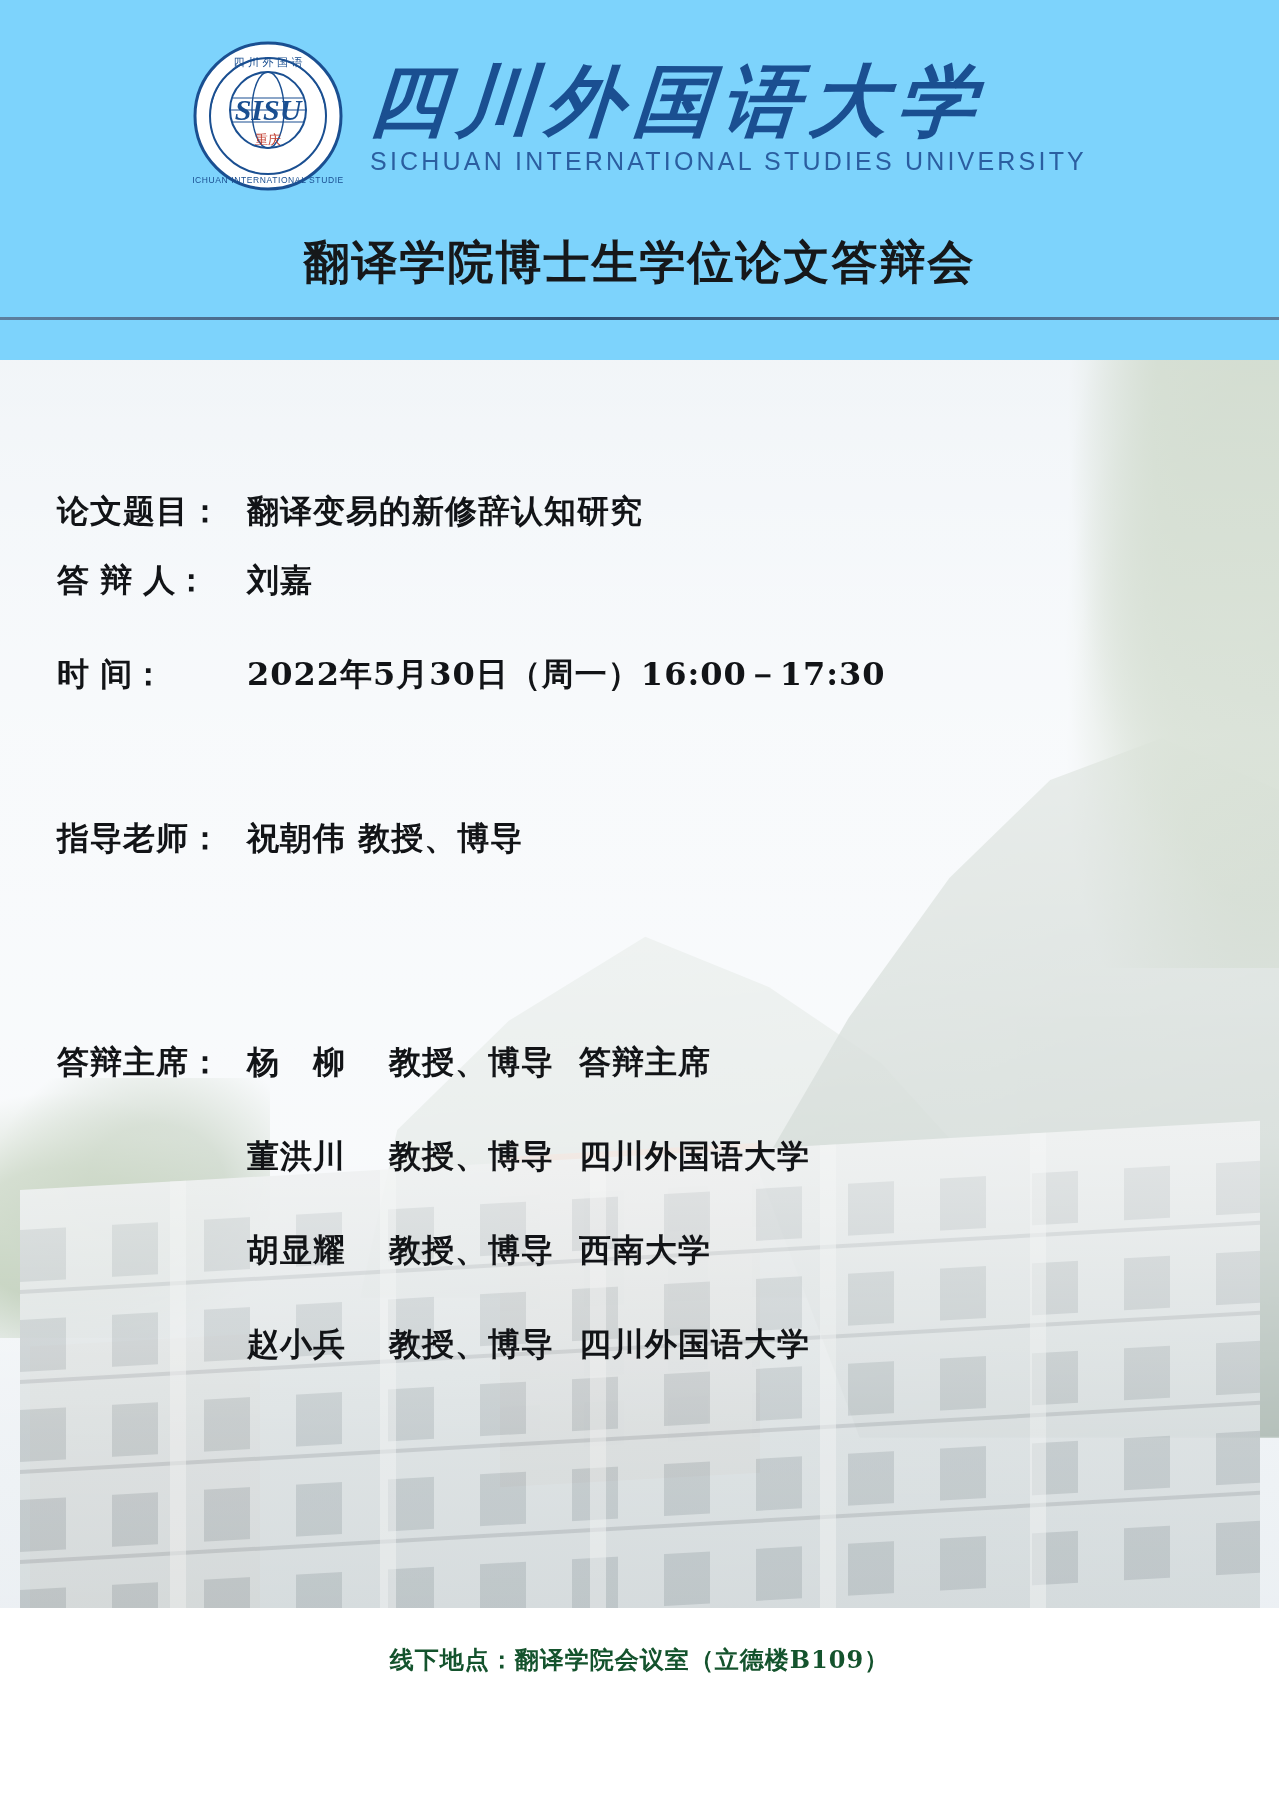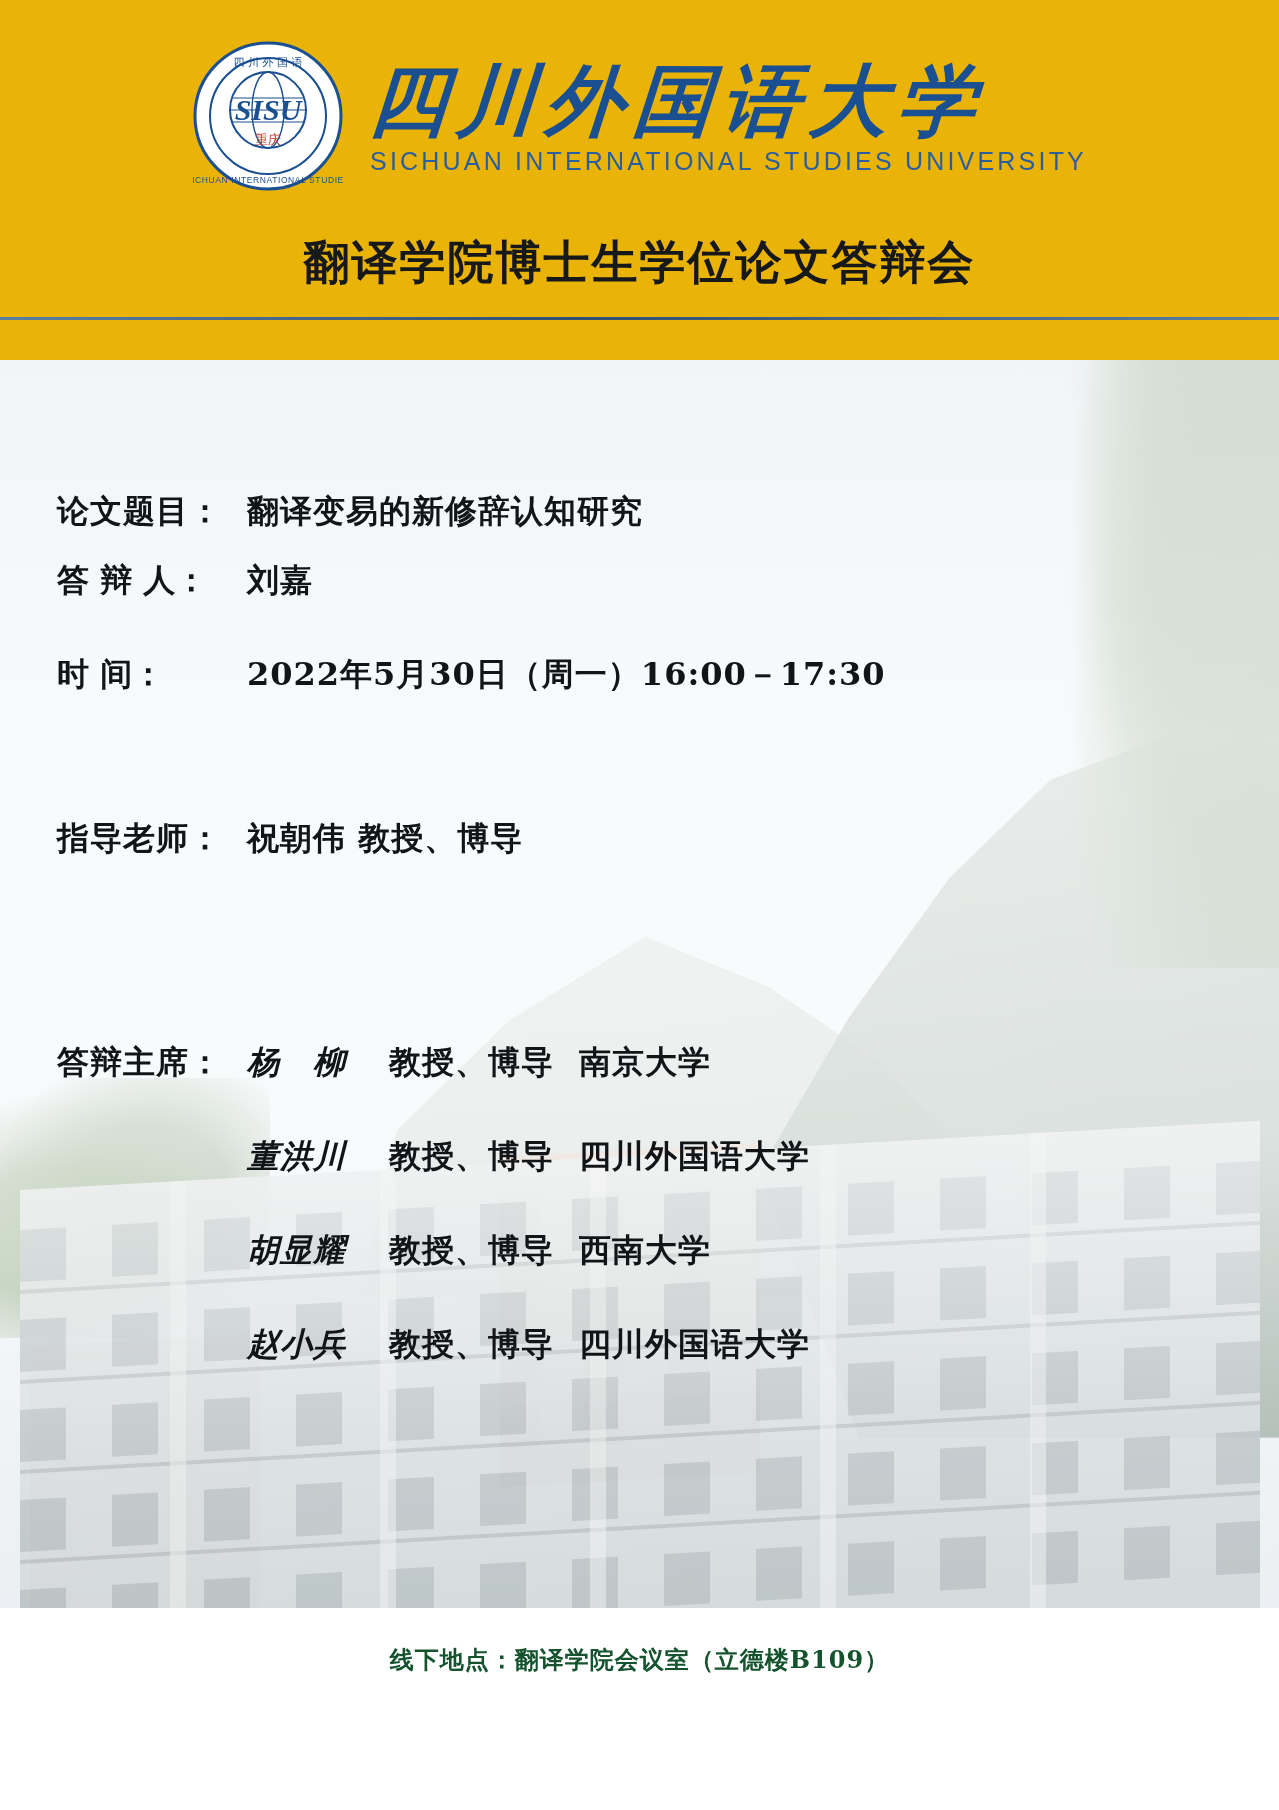--- a/index.html
+++ b/index.html
@@ -155,21 +155,21 @@
         rgba(255,255,255,.42) 75%,
         rgba(255,255,255,.30) 100%);
   }
 
   
   .header {
     position: absolute;
     left: 0; top: 0;
     width: 1279px;
     height: 360px;
-    background: #eab308;
+    background: #7dd3fc;
   }
   .logo-row {
     position: absolute;
     left: 0; right: 0;
     top: 40px;
     display: flex;
     align-items: center;
     justify-content: center;
     gap: 26px;
   }
@@ -260,21 +260,20 @@
   .row-chair { margin-top: 180px; }
   .row-members { margin-top: 50px; }
   .member-line { margin-top: 50px; }
   .member-indent {
     display: inline-block;
     width: 190px;
   }
   .name-col {
     display: inline-block;
     min-width: 130px;
-    font-style: italic;
   }
   .rank-col {
     display: inline-block;
     min-width: 190px;
     margin-left: 12px;
   }
 
   
   .footer {
     position: absolute;
@@ -380,21 +379,21 @@
 
       <div class="line row-time">
         <span class="lbl-spread">时 间：</span><span>2022年5月30日（周一）16:00－17:30</span>
       </div>
 
       <div class="line row-advisor">
         <span class="lbl">指导老师：</span><span>祝朝伟 教授、博导</span>
       </div>
 
       <div class="line row-chair">
-        <span class="lbl">答辩主席：</span><span class="name-col">杨　柳</span><span class="rank-col">教授、博导</span><span>南京大学</span>
+        <span class="lbl">答辩主席：</span><span class="name-col">杨　柳</span><span class="rank-col">教授、博导</span><span>答辩主席</span>
       </div>
 
 
       <div class="line member-line">
         <span class="member-indent"></span><span class="name-col">董洪川</span><span class="rank-col">教授、博导</span><span>四川外国语大学</span>
       </div>
 
       <div class="line member-line">
         <span class="member-indent"></span><span class="name-col">胡显耀</span><span class="rank-col">教授、博导</span><span>西南大学</span>
       </div>

